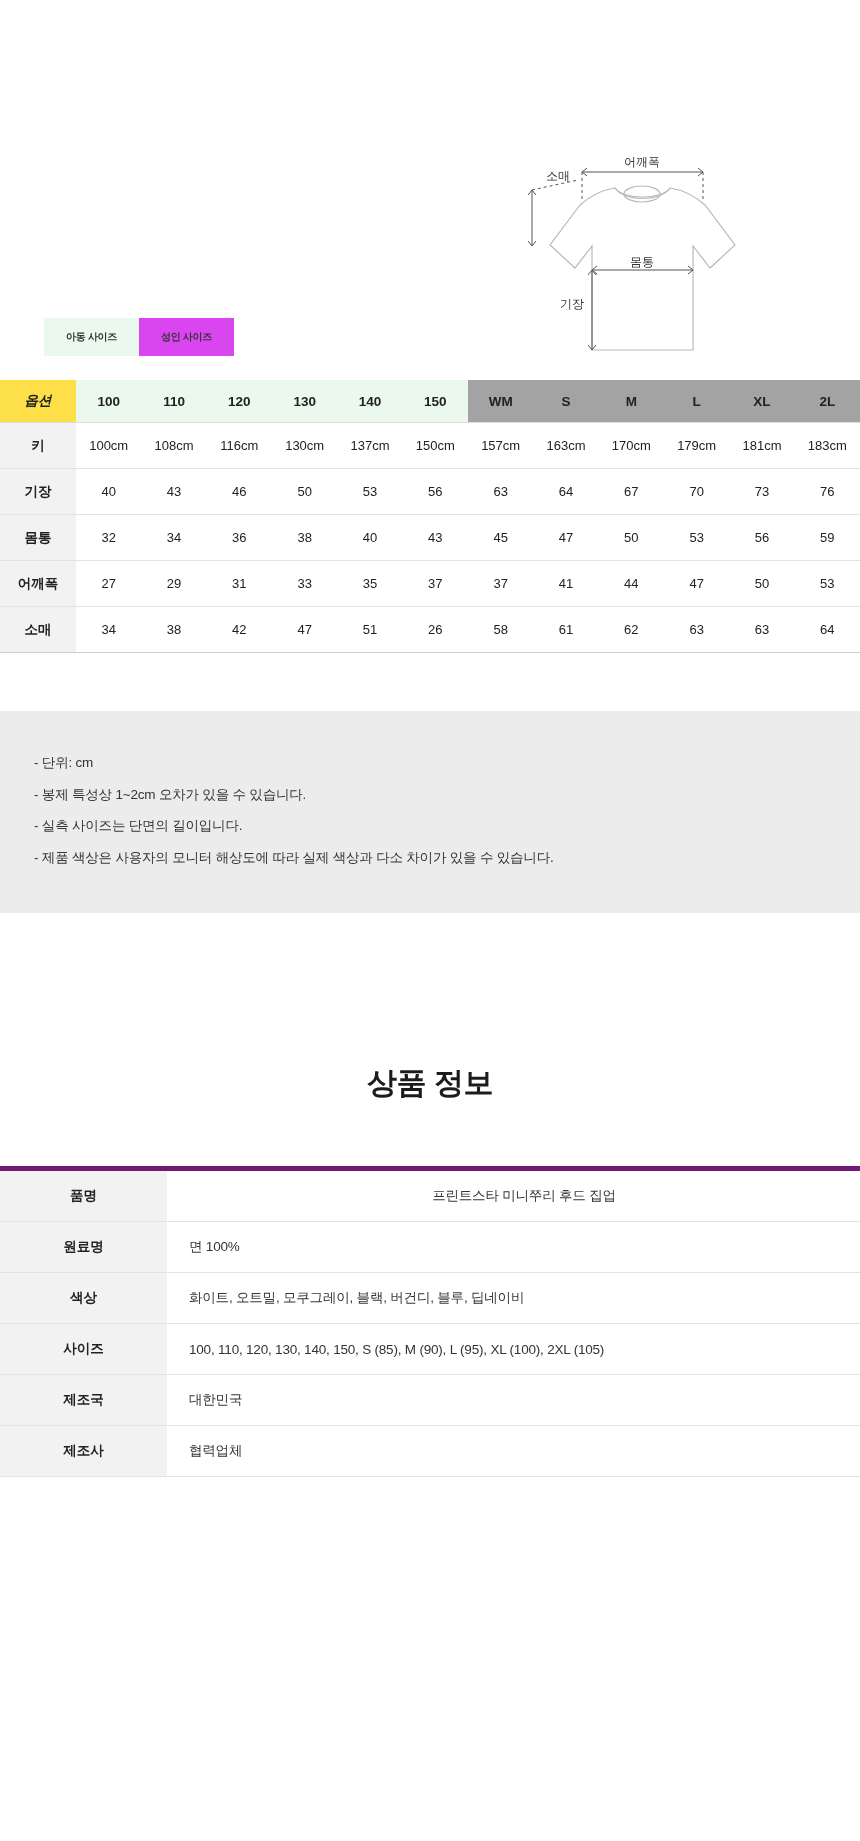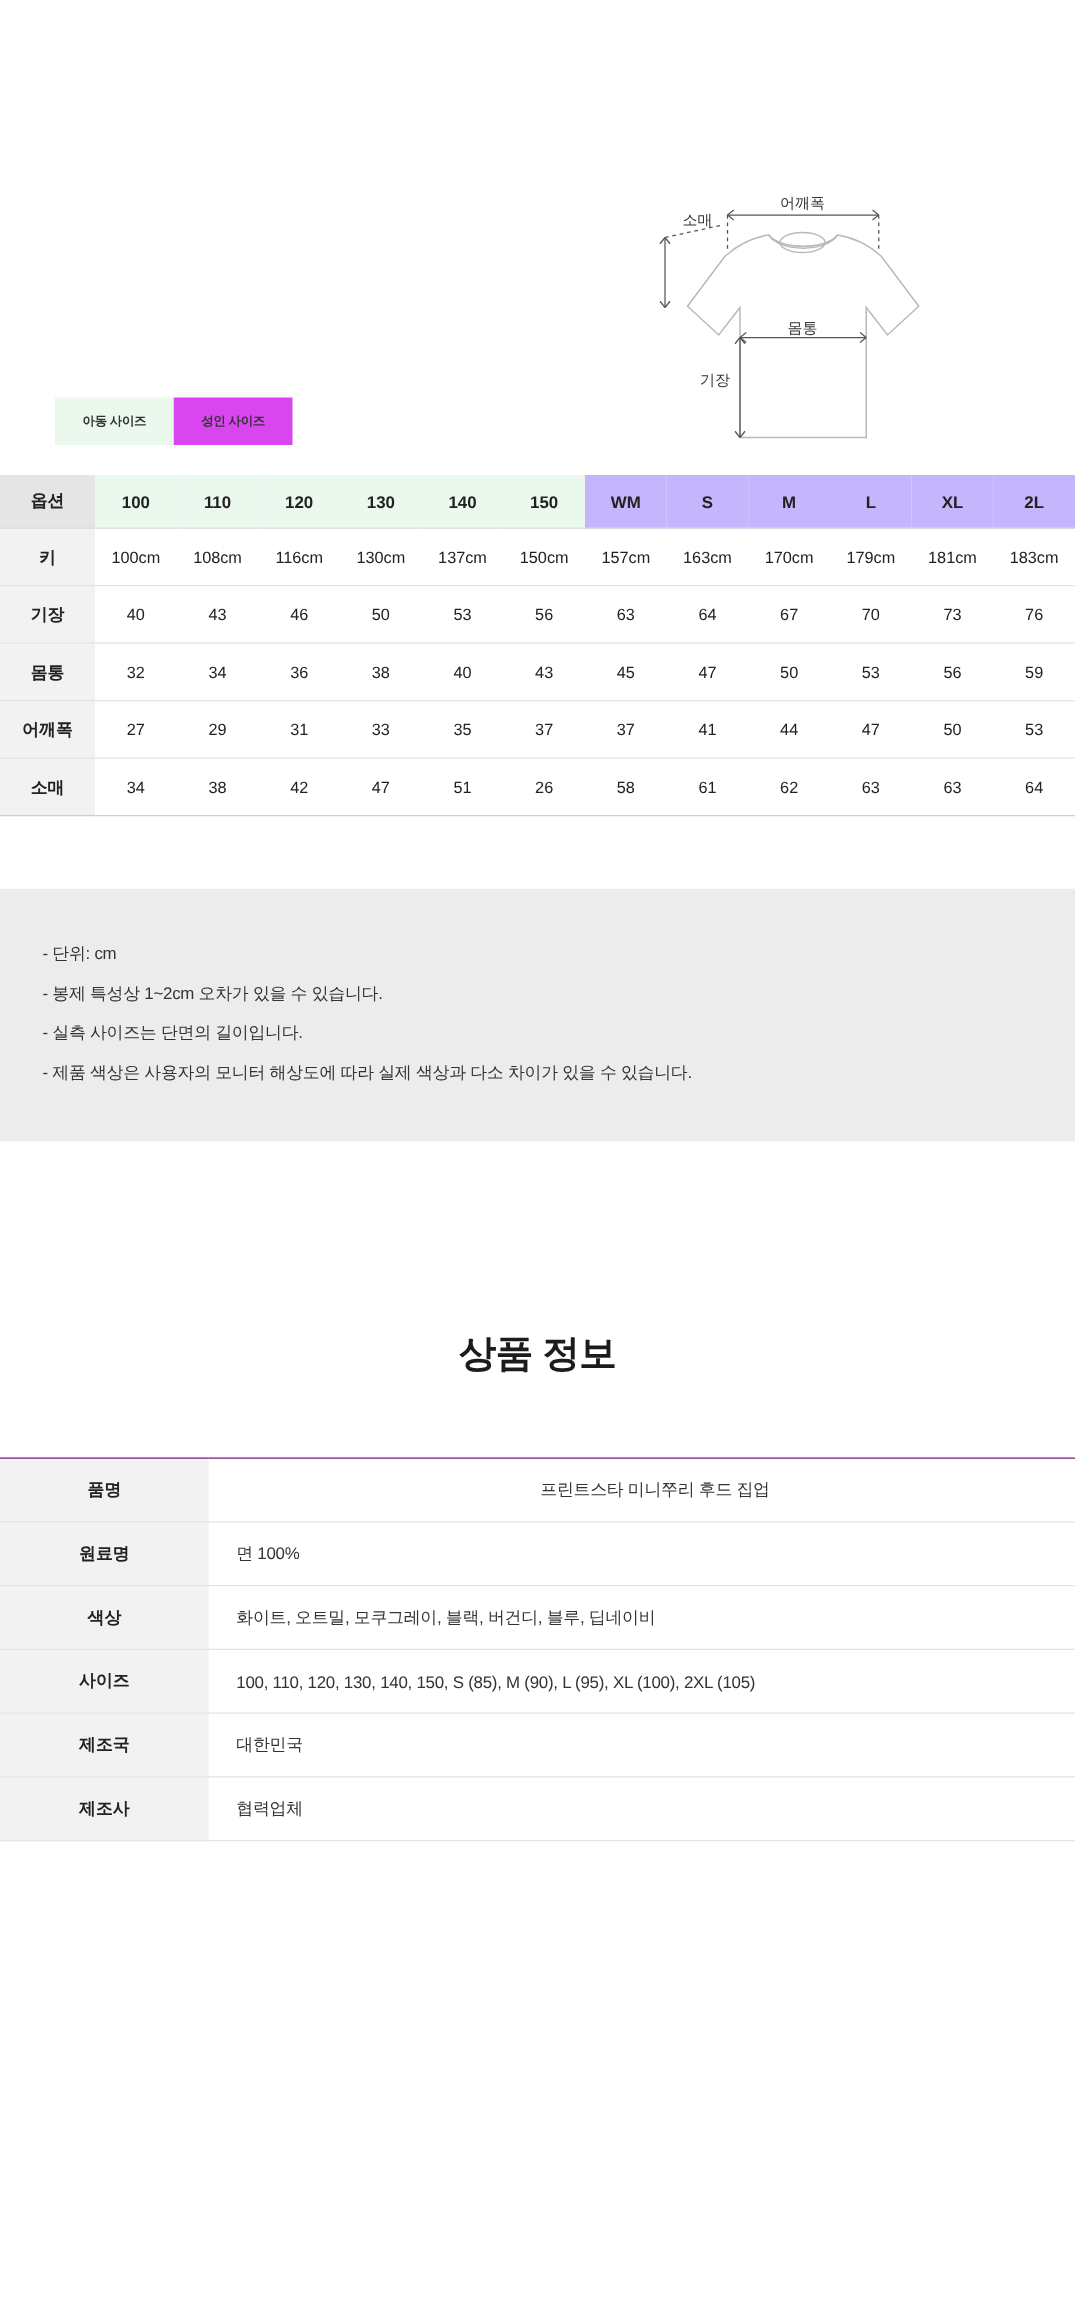--- a/index.html
+++ b/index.html
@@ -74,23 +74,23 @@
     border-bottom: 1px solid #e3e3e3;
     color: #222222;
     font-weight: normal;
   }
   .size-table thead th {
     height: 42px;
     font-weight: bold;
     font-size: 13.5px;
     border-bottom: 1px solid #dddddd;
   }
-  .size-table thead th.hdr-opt { background: #e5e5e5; }
+  .size-table thead th.hdr-opt { background: #fde047; font-style: italic; }
   .size-table thead th.hdr-child { background: #eaf8ee; }
-  .size-table thead th.hdr-adult { background: #c4b5fd; }
+  .size-table thead th.hdr-adult { background: #a3a3a3; }
   .size-table tbody th {
     background: #f2f2f2;
     font-weight: bold;
     font-size: 13.5px;
     width: 76px;
   }
   .size-table tbody tr:last-child th,
   .size-table tbody tr:last-child td { border-bottom: 1px solid #cfcfcf; }
   .col-label { width: 76px; }
   .col-val { width: 65.3px; }
@@ -136,21 +136,21 @@
     color: #222222;
   }
   .info-table td {
     padding-left: 22px;
     height: 48px;
     border-bottom: 1px solid #e3e3e3;
     color: #333333;
     letter-spacing: -0.2px;
   }
   .info-table tr:first-child th,
-  .info-table tr:first-child td { border-top: 1px solid #701a75; text-align: center; }
+  .info-table tr:first-child td { border-top: 5px solid #701a75; text-align: center; }
 
   .tee-label {
     font-family: "Liberation Sans", sans-serif;
     font-size: 12px;
     fill: #333333;
   }
 </style>
 </head>
 <body>
 

